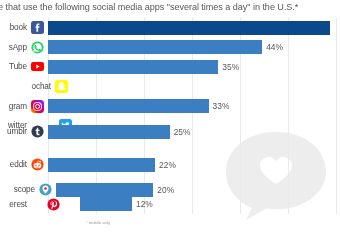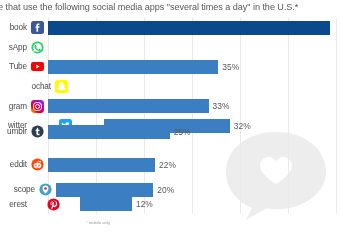--- a/index.html
+++ b/index.html
@@ -154,20 +154,24 @@
           </div>
         </div>
         <div class="bar-row" style="top: 19.6px;">
           <div class="row-label">sApp</div>
           <div class="row-icon">
             <svg viewBox="0 0 32 32" width="13" height="13" aria-hidden="true">
               <circle cx="16" cy="16" r="15" fill="#25d366"></circle>
               <path d="M16 5.5c-5.8 0-10.5 4.7-10.5 10.5 0 1.9.5 3.7 1.4 5.2L5.5 26.5l5.5-1.4c1.5.8 3.2 1.3 5 1.3 5.8 0 10.5-4.7 10.5-10.5S21.8 5.5 16 5.5z" fill="#fff"></path>
               <path d="M12.3 10.8c-.3-.7-.6-.7-.9-.7h-.7c-.3 0-.7.1-1.1.5-.4.4-1.4 1.4-1.4 3.3 0 2 1.4 3.9 1.6 4.1.2.3 2.8 4.4 6.9 6 3.4 1.3 4.1 1.1 4.9 1 .7-.1 2.3-.9 2.6-1.9.3-.9.3-1.7.2-1.9-.1-.2-.4-.3-.7-.5-.4-.2-2.3-1.1-2.6-1.2-.4-.1-.6-.2-.9.2-.3.4-1 1.2-1.2 1.5-.2.2-.4.3-.8.1-.4-.2-1.7-.6-3.2-2-1.2-1-2-2.3-2.2-2.7-.2-.4 0-.6.2-.8.2-.2.4-.4.6-.7.2-.2.3-.4.4-.7.1-.3.1-.5 0-.7-.1-.2-.9-2.2-1.2-2.9z" fill="#25d366"></path>
             </svg>
+          </div>
+          <div class="bar-track">
+            <div class="bar" style="width: 73.3333%; background: rgb(59, 126, 194);"></div>
+            <div class="bar-value" style="left: calc(73.3333% + 4px);">44%</div>
           </div>
         </div>
         <div class="bar-row" style="top: 39.2px;">
           <div class="row-label">Tube</div>
           <div class="row-icon">
             <svg viewBox="0 0 32 32" width="13" height="13" aria-hidden="true">
               <rect y="5" width="32" height="22" rx="5" fill="#ff0000"></rect>
               <path d="M13 11l8 5-8 5z" fill="#fff"></path>
             </svg>
           </div>
@@ -209,24 +213,20 @@
           </div>
         </div>
         <div class="bar-row" style="top: 98px; gap: 28px;">
           <div class="row-label">witter</div>
           <div class="row-icon">
             <svg viewBox="0 0 32 32" width="13" height="13" aria-hidden="true">
               <rect width="32" height="32" rx="4" fill="#1da1f2"></rect>
               <path d="M26 10.2c-.7.3-1.5.5-2.3.6.8-.5 1.5-1.3 1.8-2.3-.8.5-1.6.8-2.6 1-.7-.8-1.8-1.3-3-1.3-2.3 0-4.1 1.8-4.1 4.1 0 .3 0 .6.1.9-3.4-.2-6.4-1.8-8.5-4.3-.4.6-.6 1.3-.6 2.1 0 1.4.7 2.7 1.8 3.4-.7 0-1.3-.2-1.9-.5 0 2 1.4 3.7 3.3 4.1-.3.1-.7.1-1.1.1-.3 0-.5 0-.8-.1.5 1.6 2.1 2.8 3.9 2.9-1.4 1.1-3.2 1.8-5.2 1.8h-1c1.8 1.2 4 1.9 6.3 1.9 7.6 0 11.7-6.3 11.7-11.7v-.5c.8-.6 1.5-1.3 2.2-2.2z" fill="#fff"></path>
             </svg>
           </div>
-          <div class="bar-track">
-            <div class="bar" style="width: 53.3333%; background: rgb(59, 126, 194);"></div>
-            <div class="bar-value" style="left: calc(53.3333% + 4px);">32%</div>
-          </div>
         </div>
         <div class="bar-row" style="top: 104px;">
           <div class="row-label">umblr</div>
           <div class="row-icon">
             <svg viewBox="0 0 32 32" width="13" height="13" aria-hidden="true">
               <circle cx="16" cy="16" r="15" fill="#2c3c55"></circle>
               <path d="M18.3 25.5c-3.5 0-5-2.4-5-4.7v-6h-2.1v-2.6c2.9-.9 3.7-3.5 3.8-5.2h2.7v4.7h3.4v3.1h-3.4v5.3c0 1.4.7 2 1.9 2 .5 0 1.1-.1 1.5-.3v2.9c-.5.4-1.6.8-2.8.8z" fill="#fff"></path>
             </svg>
           </div>
           <div class="bar-track">

